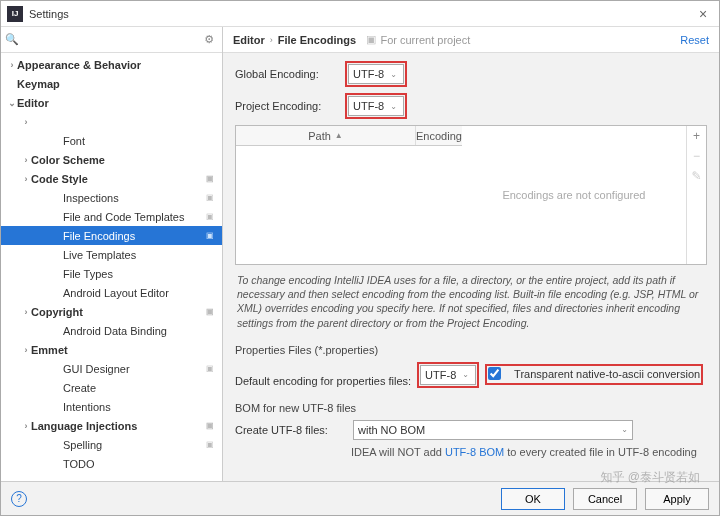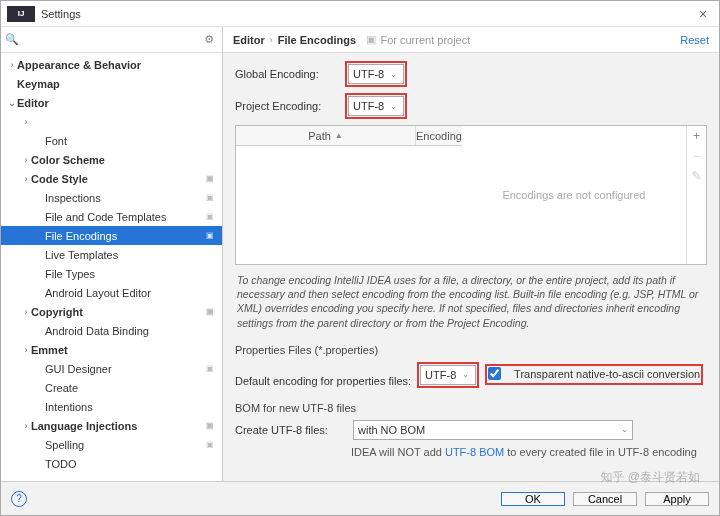--- a/index.html
+++ b/index.html
@@ -1,33 +1,33 @@
 <!DOCTYPE html>
 <html><head>
 <meta charset="utf-8">
 <style>
 * { box-sizing: border-box; margin: 0; padding: 0; font-family: "Segoe UI", Arial, sans-serif; font-size: 11px; }
 body { background: #f0f0f0; width: 720px; height: 516px; overflow: hidden; display: flex; flex-direction: column; border: 1px solid #aaa; }
 .titlebar { height: 26px; background: #fff; display: flex; align-items: center; padding: 0 6px; border-bottom: 1px solid #ddd; }
-.titlebar .logo { width: 28px; height: 16px; background: #2d2d3a; margin-right: 6px; display: flex; align-items: center; justify-content: center; color: #fff; font-size: 8px; font-weight: bold; }
+.titlebar .logo { width: 16px; height: 16px; background: #2d2d3a; margin-right: 6px; display: flex; align-items: center; justify-content: center; color: #fff; font-size: 8px; font-weight: bold; }
 .titlebar .title { flex: 1; color: #333; }
 .titlebar .close { width: 20px; text-align: center; color: #666; cursor: pointer; font-size: 14px; }
 .main { flex: 1; display: flex; overflow: hidden; }
 .sidebar { width: 222px; background: #fff; border-right: 1px solid #ccc; display: flex; flex-direction: column; }
 .search-row { height: 26px; display: flex; align-items: center; border-bottom: 1px solid #ddd; padding: 0 4px; }
 .search-row input { flex: 1; border: none; outline: none; padding: 2px 4px; font-size: 11px; }
 .search-row .gear { color: #888; padding: 0 4px; cursor: pointer; }
 .tree { flex: 1; overflow-y: auto; padding-top: 2px; }
 .tree-item { display: flex; align-items: center; height: 19px; padding-right: 6px; cursor: pointer; color: #333; }
 .tree-item .arrow { width: 10px; text-align: center; color: #888; font-size: 9px; }
 .tree-item .label { flex: 1; white-space: nowrap; }
 .tree-item .badge { width: 10px; height: 10px; color: #bbb; font-size: 8px; }
 .tree-item.l0 { padding-left: 6px; font-weight: bold; }
 .tree-item.l1 { padding-left: 20px; font-weight: bold; }
-.tree-item.l2 { padding-left: 34px; }
+.tree-item.l2 { padding-left: 52px; }
 .tree-item.selected { background: #2675d6; color: #fff; }
 .tree-item.selected .arrow, .tree-item.selected .badge { color: #cde3fb; }
 .content { flex: 1; background: #f2f2f2; display: flex; flex-direction: column; overflow: hidden; }
 .crumb-row { height: 26px; display: flex; align-items: center; padding: 0 10px; border-bottom: 1px solid #ddd; background: #fff; }
 .crumb-row .crumb { font-weight: bold; color: #333; }
 .crumb-row .sep { margin: 0 5px; color: #888; font-size: 9px; }
 .crumb-row .hint { margin-left: 10px; color: #999; display: flex; align-items: center; gap: 4px; }
 .crumb-row .reset { margin-left: auto; color: #2675d6; cursor: pointer; }
 .body { flex: 1; padding: 8px 12px 8px 12px; overflow-y: auto; color: #333; }
 .row { display: flex; align-items: center; margin-bottom: 6px; gap: 6px; }
@@ -47,21 +47,21 @@
 .help-text { margin-top: 8px; color: #555; font-size: 10.5px; line-height: 1.35; padding: 0 2px; font-style: italic; }
 .section-title { margin-top: 14px; margin-bottom: 6px; color: #444; }
 .checkbox-wrap { display: inline-flex; align-items: center; gap: 13px; }
 .checkbox-wrap input { accent-color: #2675d6; }
 .bom-note { margin-left: 116px; margin-top: 4px; color: #555; font-size: 10.5px; }
 .bom-note .link { color: #2675d6; }
 .wide-dd { min-width: 280px; }
 .footer { height: 34px; border-top: 1px solid #ccc; background: #f2f2f2; display: flex; align-items: center; padding: 0 10px; gap: 8px; }
 .footer .help { width: 16px; height: 16px; border-radius: 50%; border: 1px solid #2675d6; color: #2675d6; display: flex; align-items: center; justify-content: center; font-size: 10px; cursor: pointer; }
 .footer .spacer { flex: 1; }
-.footer button { height: 14px; min-width: 64px; border: 1px solid #aaa; background: #f8f8f8; cursor: pointer; padding: 0 10px; }
+.footer button { height: 22px; min-width: 64px; border: 1px solid #aaa; background: #f8f8f8; cursor: pointer; padding: 0 10px; }
 .footer button.primary { border: 1px solid #2675d6; }
 .watermark { position: absolute; right: 20px; bottom: 30px; color: #888; font-size: 12px; opacity: 0.6; pointer-events: none; }
 </style>
 </head>
 <body>
 
 <div class="titlebar">
   <div class="logo">IJ</div>
   <div class="title">Settings</div>
   <div class="close">×</div>

